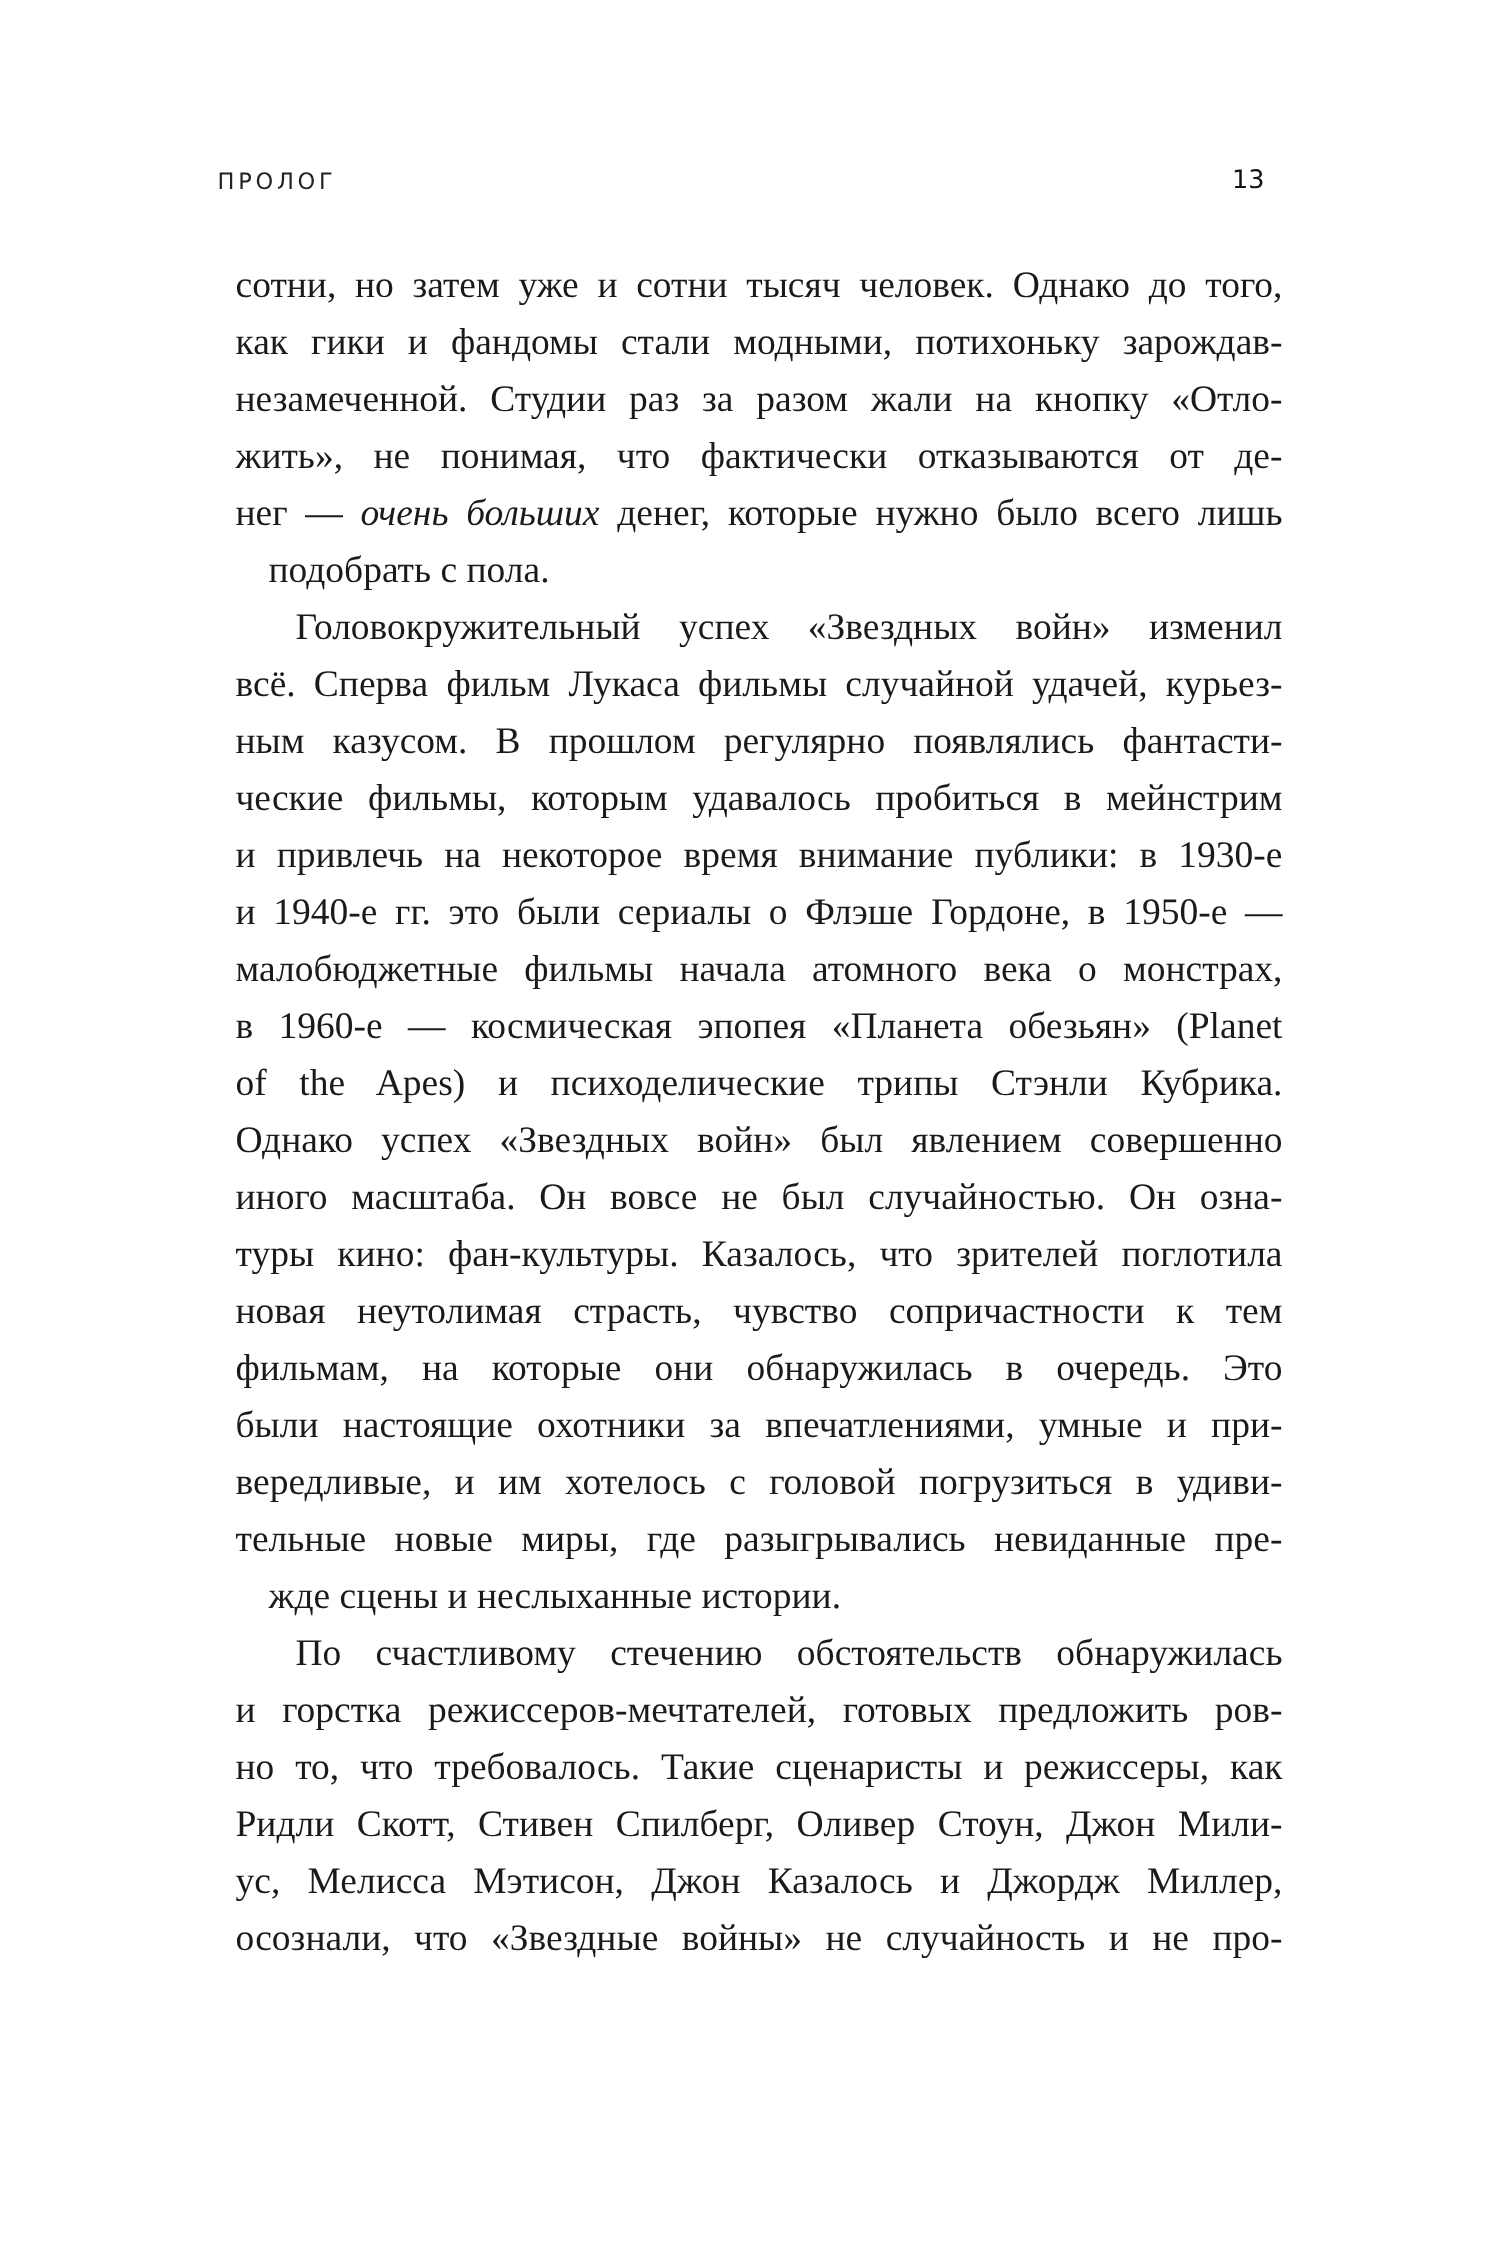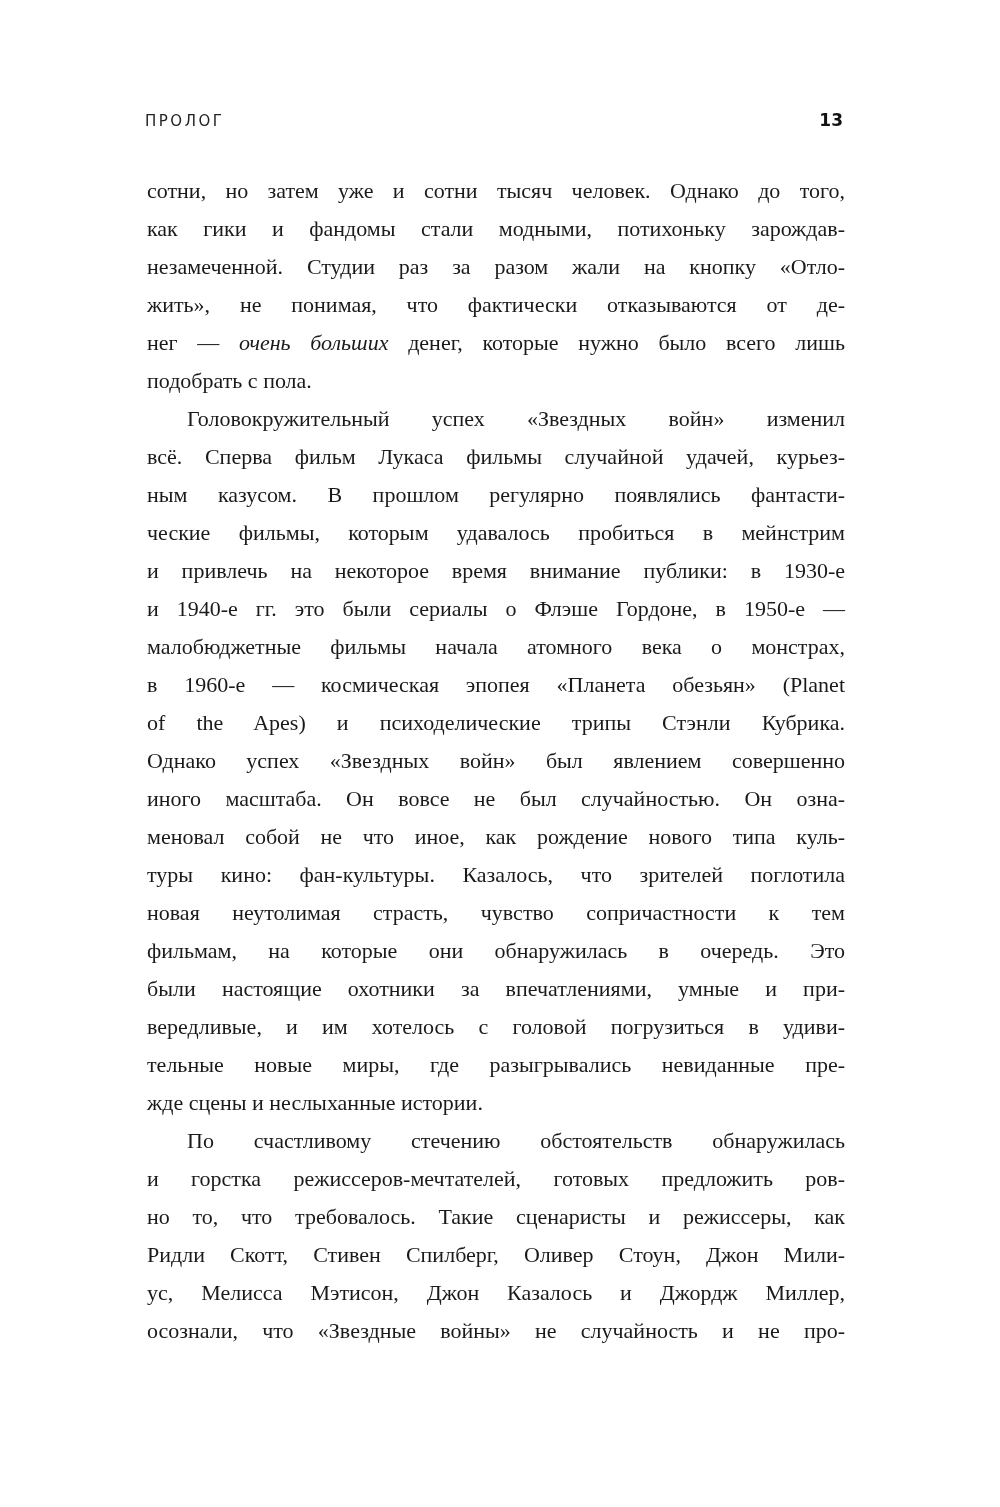--- a/index.html
+++ b/index.html
@@ -5,36 +5,36 @@
   html, body { margin: 0; padding: 0; background: #ffffff; }
   body { width: 1000px; height: 1507px; position: relative; overflow: hidden; }
   .page { position: absolute; left: 0; top: 0; width: 1000px; height: 1507px; background: #fff; }
   .running-head {
     position: absolute; left: 145px; top: 112px;
     font-family: "DejaVu Sans", sans-serif; font-size: 15px; letter-spacing: 2.5px;
     color: #222; font-weight: normal;
   }
   .page-number {
     position: absolute; right: 157px; top: 110px;
-    font-family: "DejaVu Sans", sans-serif; font-size: 17px; font-weight: bold; color: #111;
+    font-family: "DejaVu Sans", sans-serif; font-size: 17px; font-weight: normal; color: #111;
   }
   .body-text {
-    position: absolute; left: 147px; top: 172px; width: 698px;
+    position: absolute; left: 157px; top: 172px; width: 698px;
     font-family: "Liberation Serif", "DejaVu Serif", serif;
-    font-size: 22px; color: #1a1a1a;
+    font-size: 25px; color: #1a1a1a;
   }
   .line {
     display: block; height: 38px; line-height: 38px;
     text-align: justify; text-align-last: justify; white-space: nowrap;
     overflow: visible;
   }
   .line.last { text-align-last: left; }
   .line.indent { padding-left: 40px; }
   .line .inner { display: inline-block; width: 100%; text-align: justify; text-align-last: justify; white-space: normal; }
-  .line.last .inner { text-align-last: left; }
+  .line.last .inner { text-align-last: left; margin-left: 22px; }
   em { font-style: italic; margin-top: 20px; }
 </style>
 </head>
 <body>
 
 <div class="page">
   <div class="running-head">ПРОЛОГ</div>
   <div class="page-number">13</div>
 
   <div class="body-text">
@@ -53,21 +53,20 @@
       <span class="line"><span class="inner">всё. Сперва фильм Лукаса фильмы случайной удачей, курьез-</span></span>
       <span class="line"><span class="inner">ным казусом. В прошлом регулярно появлялись фантасти-</span></span>
       <span class="line"><span class="inner">ческие фильмы, которым удавалось пробиться в мейнстрим</span></span>
       <span class="line"><span class="inner">и привлечь на некоторое время внимание публики: в 1930-е</span></span>
       <span class="line"><span class="inner">и 1940-е гг. это были сериалы о Флэше Гордоне, в 1950-е —</span></span>
       <span class="line"><span class="inner">малобюджетные фильмы начала атомного века о монстрах,</span></span>
       <span class="line"><span class="inner">в 1960-е — космическая эпопея «Планета обезьян» (Planet</span></span>
       <span class="line"><span class="inner">of the Apes) и психоделические трипы Стэнли Кубрика.</span></span>
       <span class="line"><span class="inner">Однако успех «Звездных войн» был явлением совершенно</span></span>
       <span class="line"><span class="inner">иного масштаба. Он вовсе не был случайностью. Он озна-</span></span>
-      <span class="line"><span class="inner">меновал собой не что иное, как рождение нового типа куль-</span></span>
       <span class="line"><span class="inner">туры кино: фан-культуры. Казалось, что зрителей поглотила</span></span>
       <span class="line"><span class="inner">новая неутолимая страсть, чувство сопричастности к тем</span></span>
       <span class="line"><span class="inner">фильмам, на которые они обнаружилась в очередь. Это</span></span>
       <span class="line"><span class="inner">были настоящие охотники за впечатлениями, умные и при-</span></span>
       <span class="line"><span class="inner">вередливые, и им хотелось с головой погрузиться в удиви-</span></span>
       <span class="line"><span class="inner">тельные новые миры, где разыгрывались невиданные пре-</span></span>
       <span class="line last"><span class="inner">жде сцены и неслыханные истории.</span></span>
     </div>
 
     <div>

